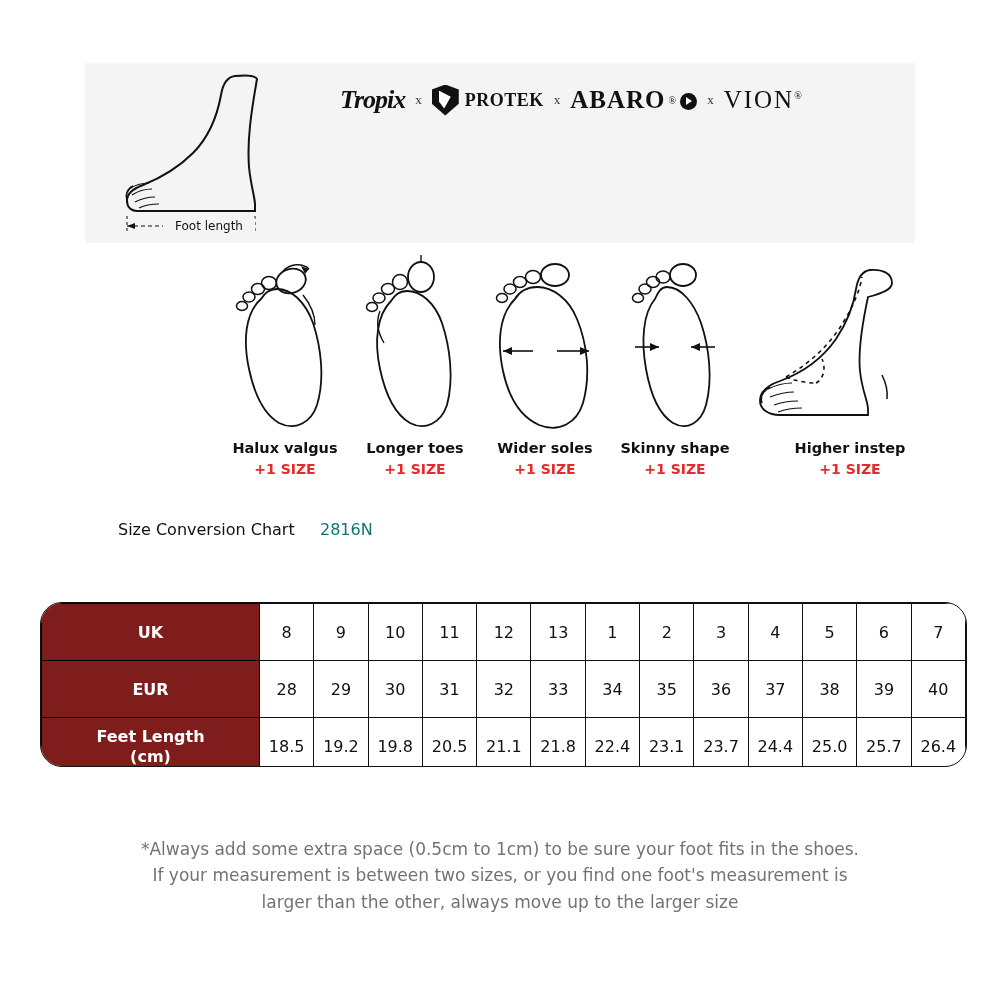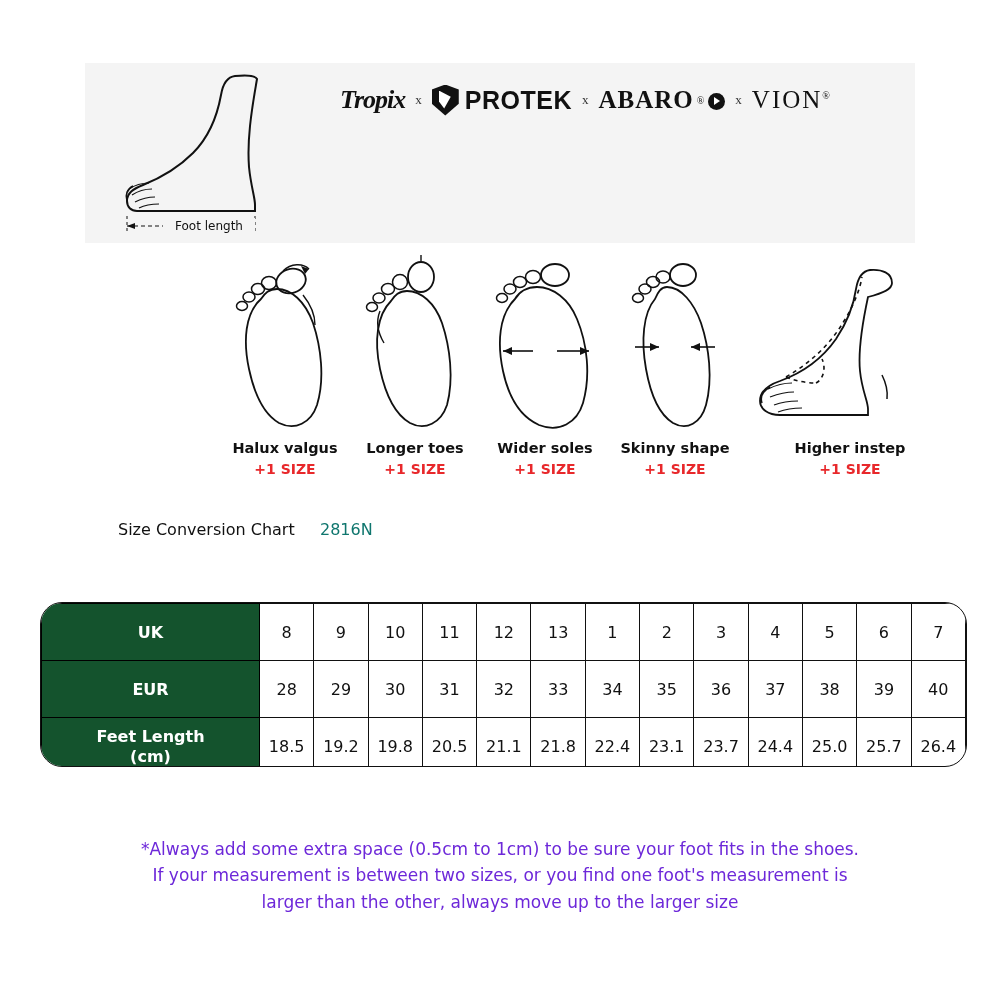--- a/index.html
+++ b/index.html
@@ -45,22 +45,22 @@
     clip-path:polygon(50% 0,100% 16%,100% 62%,50% 100%,0 62%,0 16%);
     position:relative;
   }
   .protek-shield:after{
     content:"";
     position:absolute;left:7px;top:6px;width:12px;height:18px;
     background:#fff;
     clip-path:polygon(0 0,100% 35%,45% 100%,0 60%);
   }
   .protek-word{
-    font-family:Liberation Sans, sans-serif;
-    font-weight:bold; font-size:25px; letter-spacing:.5px;
+    font-family:Liberation Serif, serif;
+    font-weight:bold; font-size:18px; letter-spacing:.5px;
   }
   .brand-abaro{
     font-family:"Liberation Serif", serif;
     font-weight:bold; font-size:25px; letter-spacing:1px;
     display:flex;align-items:center;gap:3px;text-align:center;
   }
   .abaro-dot{
     width:17px;height:17px;border-radius:50%;background:#111;
     display:inline-block;position:relative;top:1px;
   }
@@ -114,34 +114,34 @@
   table{
     border-collapse:collapse;width:100%;height:100%;table-layout:fixed;
   }
   table td, table th{
     border:1px solid #111;
     text-align:center;
     font-size:16px;
     color:#111;
   }
   .rowhead{
-    background:#14532d;color:#fff;font-weight:bold;text-align:center;
+    background:#7f1d1d;color:#fff;font-weight:bold;text-align:center;
     font-size:16px;
     border-color:#000;
     width:215px;
   }
   .rowhead.two-line{ line-height:1.25; }
   tr.r1 td{height:54px;}
   tr.r2 td{height:54px;}
   tr.r3 td{height:55px;}
 
   
   .footnote{
     position:absolute;left:60px;top:836px;width:880px;
-    text-align:center;font-size:17px;line-height:1.55;color:#6d28d9;
+    text-align:center;font-size:17px;line-height:1.55;color:#737373;
   }
 </style>
 </head>
 <body>
 
 <div class="banner">
 
   <div class="banner-foot">
     <svg width="230" height="165" viewBox="0 0 230 165">
       <path d="M152 8 C146 42 142 70 144 96 C146 116 150 126 150 134 L150 140 L32 140 C26 140 22 136 22 130 C22 122 28 118 38 114 C58 106 74 96 88 82 C104 66 112 46 116 24 C118 12 122 6 130 5 C140 4 150 4 152 8 Z" fill="none" stroke="#111" stroke-width="2"></path>

